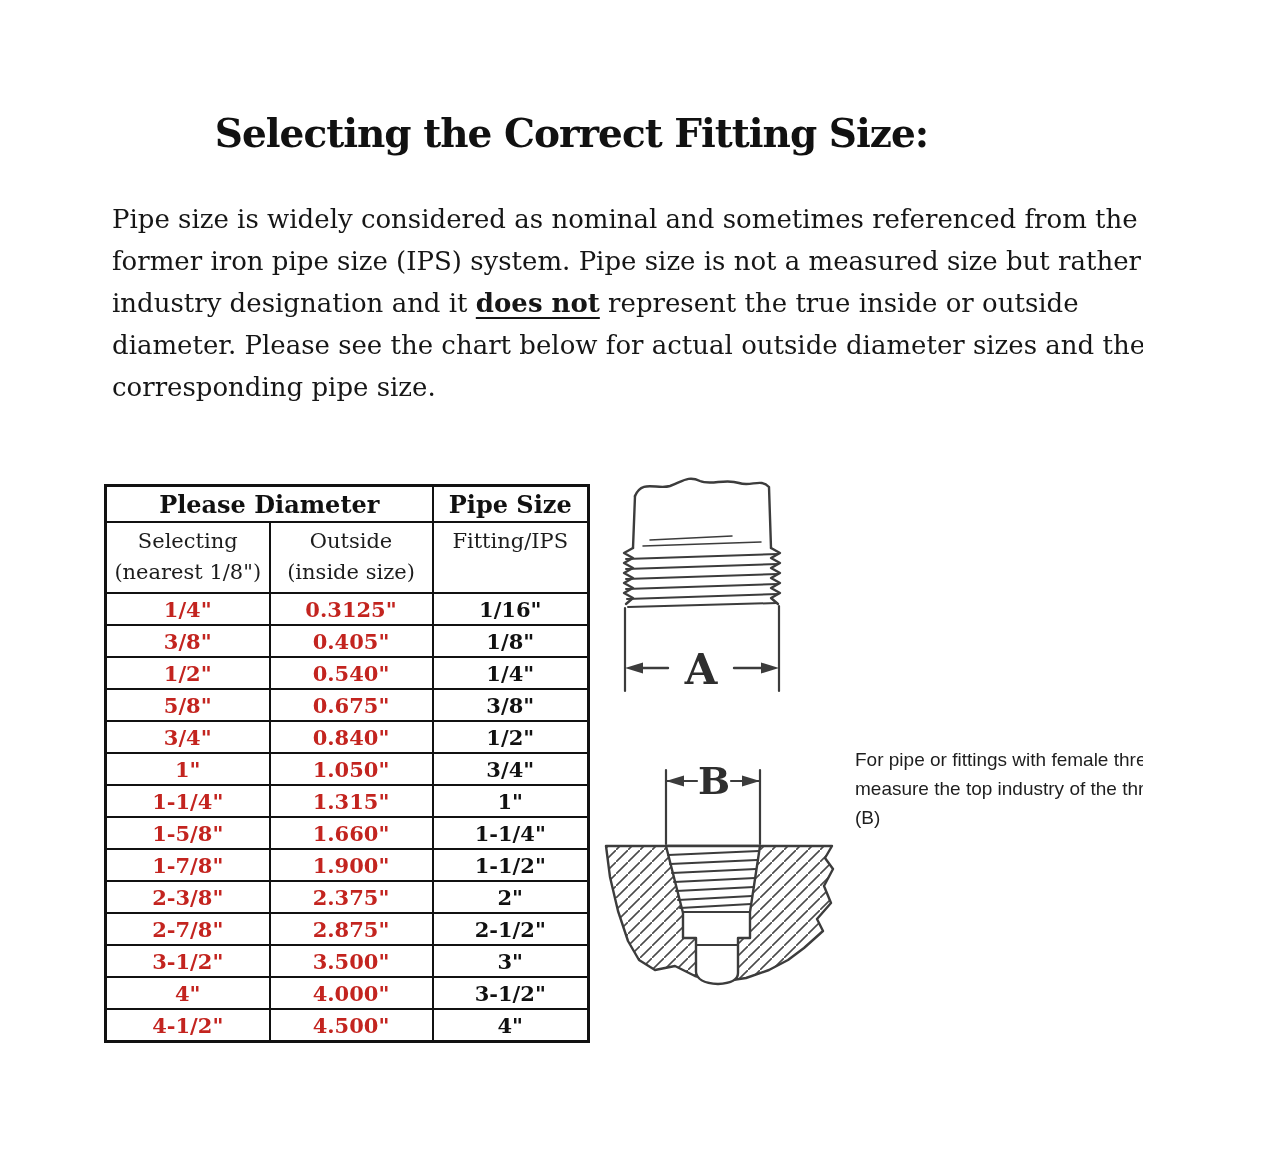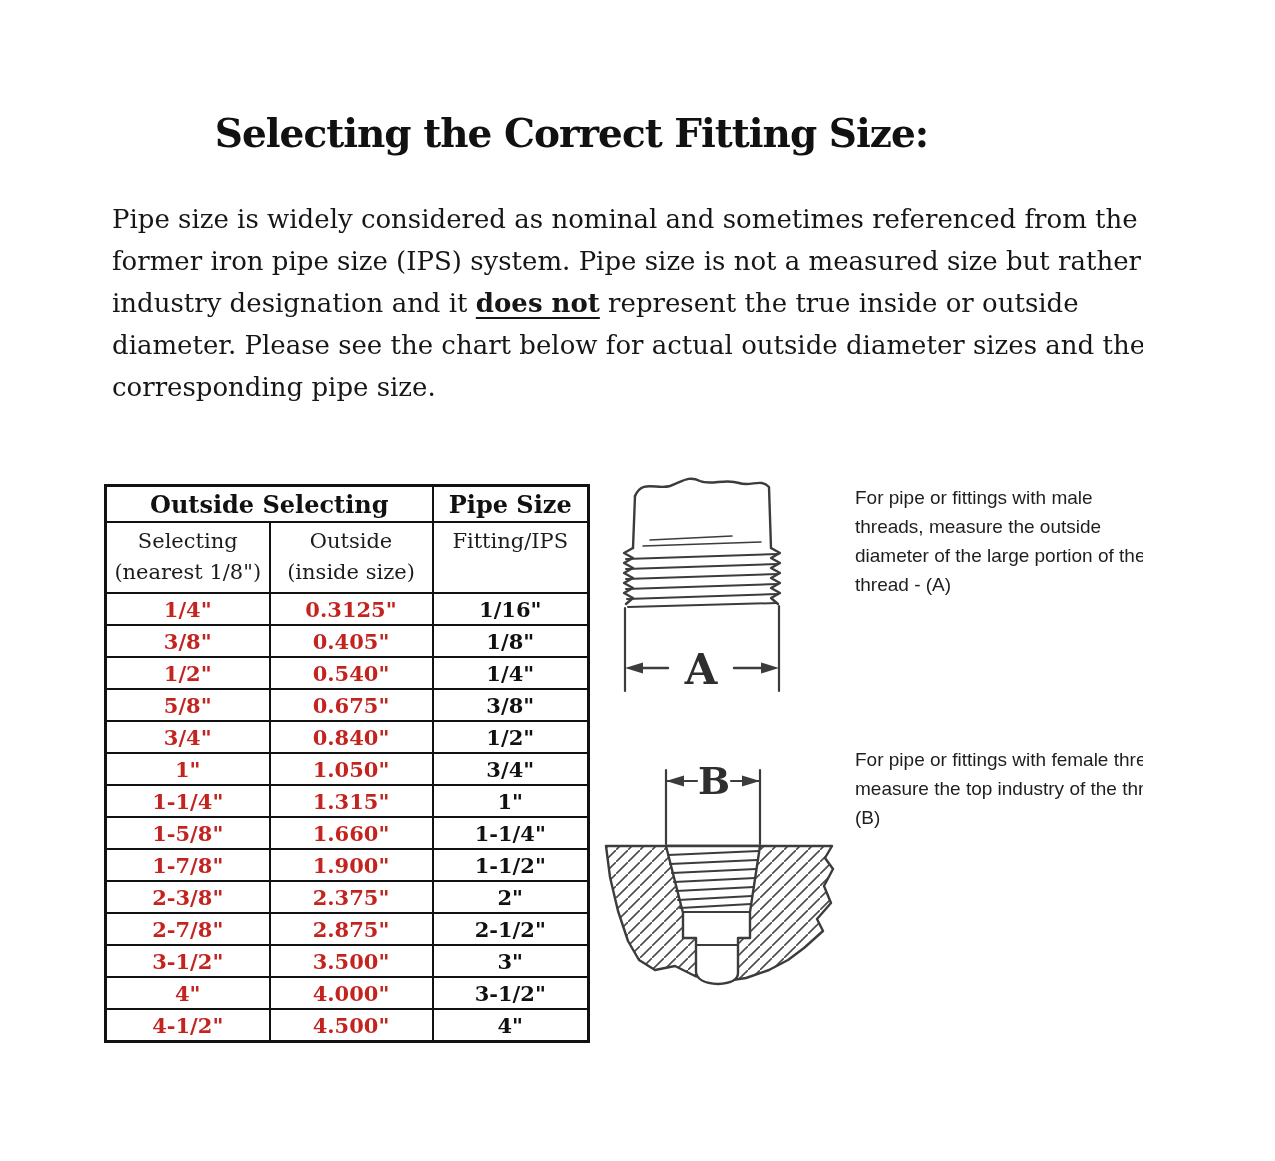--- a/index.html
+++ b/index.html
@@ -54,21 +54,21 @@
   <p class="intro"><span>Pipe size is widely considered as nominal and sometimes referenced from the former iron pipe size (IPS) system. Pipe size is not a measured size but rather an industry designation and it </span><span class="emph">does not</span><span> represent the true inside or outside diameter. Please see the chart below for actual outside diameter sizes and the corresponding pipe size.</span></p>
 
   <table class="size-table">
     <colgroup>
       <col style="width:164px">
         <col style="width:163px">
         <col style="width:156px">
     </colgroup>
     <thead>
       <tr>
-        <th colspan="2" class="group-h">Outside Selecting</th>
+        <th colspan="2" class="group-h">Please Diameter</th>
         <th class="group-h">Pipe Size</th>
       </tr>
       <tr>
         <th class="sub-h">
           <div>Selecting</div>
           <div>(nearest 1/8")</div>
         </th>
         <th class="sub-h">
           <div>Outside</div>
           <div>(inside size)</div>
@@ -183,21 +183,20 @@
         </g>
       </g>
       <g fill="#3c3c3c">
         <polygon points="13,206 31,200.5 31,211.5"></polygon>
         <polygon points="167,206 149,200.5 149,211.5"></polygon>
       </g>
       <text class="dim-label" x="89" y="222" font-size="42" text-anchor="middle">A</text>
     </svg>
   </div>
 
-  <div class="fig-note note-a">For pipe or fittings with male threads, measure the outside diameter of the large portion of the thread - (A)</div>
 
   <div class="fig fig-b">
     <svg width="255" height="250" viewBox="0 0 255 250">
       <defs>
         <pattern id="hatch" patternUnits="userSpaceOnUse" width="12" height="12">
           <path d="M-2,14 L14,-2" stroke="#4a4a4a" stroke-width="1.6"></path>
         </pattern>
       </defs>
       <g fill="none" stroke="#3c3c3c" stroke-width="2.2" stroke-linecap="round" stroke-linejoin="round">
         <g>

